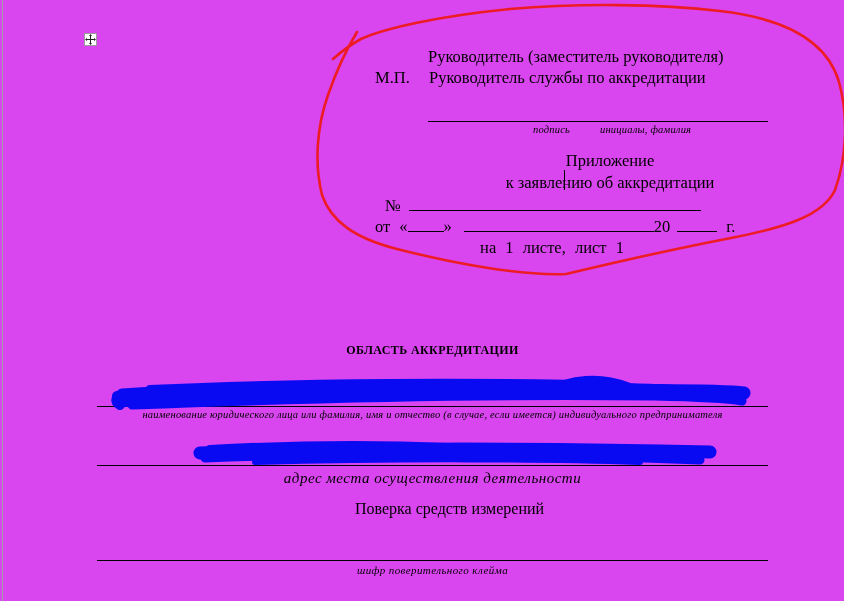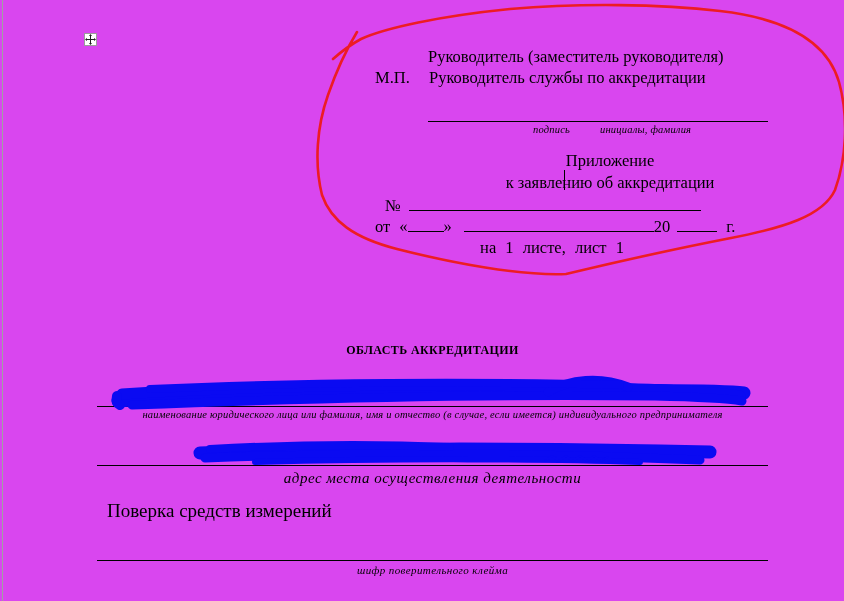--- a/index.html
+++ b/index.html
@@ -77,24 +77,24 @@
     left: 97px; top: 343px;
     width: 671px;
     text-align: center;
     font-weight: bold;
     font-size: 12px;
     letter-spacing: 0.4px;
   }
 
   .activity-text {
     position: absolute;
-    left: 107px; top: 500px;
+    left: 114px; top: 500px;
     width: 671px;
-    text-align: left;
-    font-size: 19px;
+    text-align: center;
+    font-size: 16px;
   }
 
   svg.overlay {
     position: absolute;
     left: 0; top: 0;
     pointer-events: none;
   }
 </style>
 </head>
 <body>

